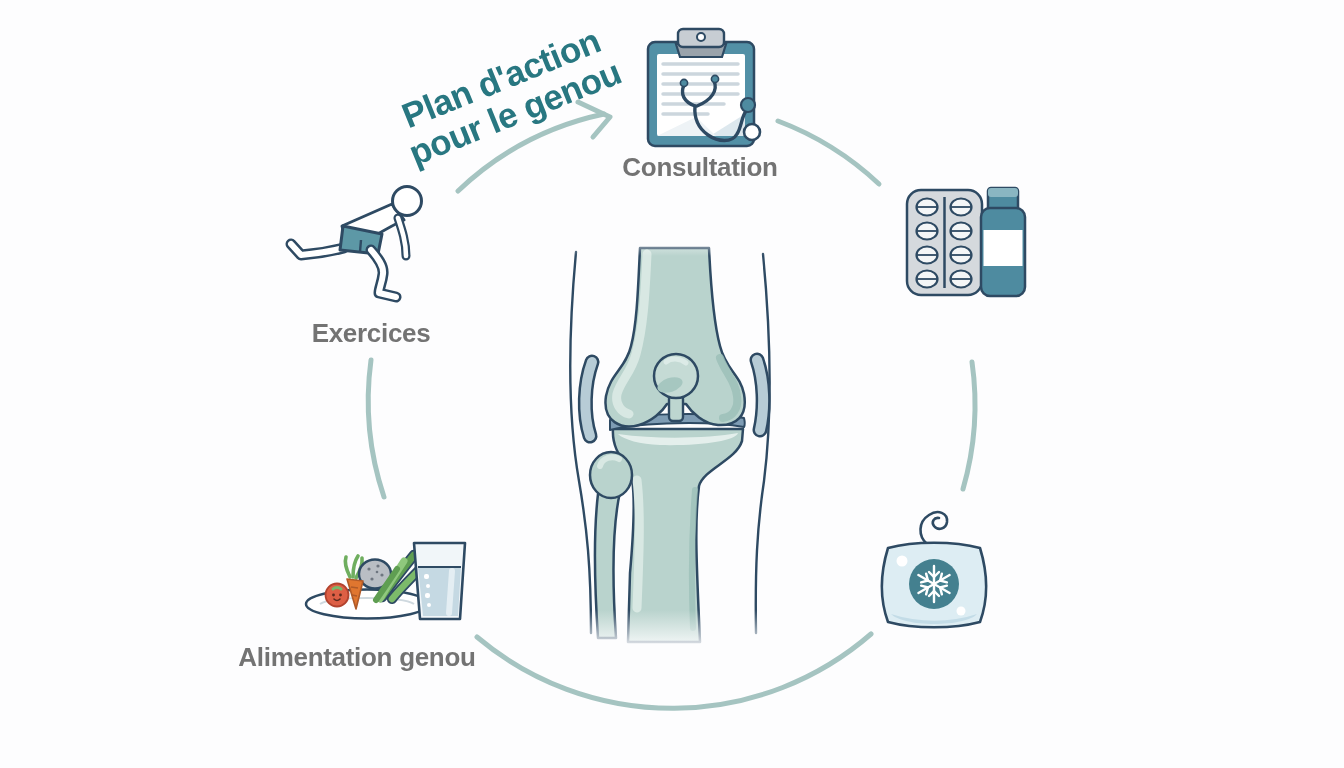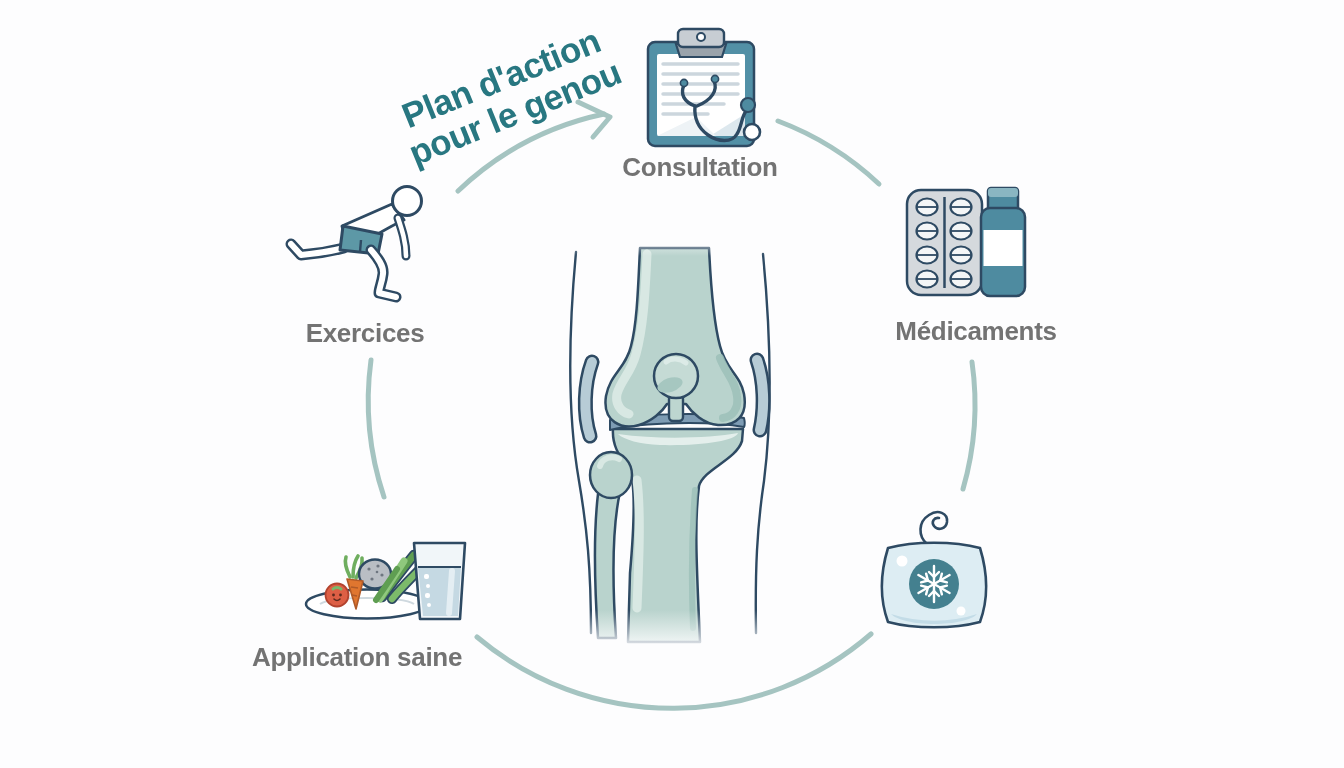--- a/index.html
+++ b/index.html
@@ -159,41 +159,40 @@
           <line x1="53" y1="99" x2="73" y2="99"></line>
       </g>
     </g>
     <g>
       <rect x="90" y="8" width="30" height="22" rx="3" fill="#4e8ba0" stroke="#2e4a63" stroke-width="2.5"></rect>
       <rect x="90" y="8" width="30" height="9" rx="3" fill="#8ab6c2"></rect>
       <rect x="83" y="28" width="44" height="88" rx="9" fill="#4e8ba0" stroke="#2e4a63" stroke-width="2.5"></rect>
       <rect x="85.5" y="50" width="39" height="36" fill="#ffffff"></rect>
     </g>
   </svg>
-  <div class="abs label" style="left:816px;top:316px">Médicaments</div>
 
   <svg class="abs" style="left:278px;top:176px" width="160" height="130" viewBox="0 0 160 130">
 
     <path d="M 66 72 C 50 76, 36 78, 23 79 L 13 68" fill="none" stroke="#2e4a63" stroke-width="11" stroke-linecap="round" stroke-linejoin="round"></path>
     <path d="M 66 72 C 50 76, 36 78, 23 79 L 13 68" fill="none" stroke="#ffffff" stroke-width="6" stroke-linecap="round" stroke-linejoin="round"></path>
 
     <path d="M 114 28 C 96 36, 78 44, 64 50 L 70 74 C 88 66, 108 52, 126 44 Z" fill="#ffffff" stroke="#2e4a63" stroke-width="3" stroke-linejoin="round"></path>
 
     <path d="M 120 42 C 124 54, 128 66, 128 80" fill="none" stroke="#2e4a63" stroke-width="9" stroke-linecap="round"></path>
     <path d="M 120 42 C 124 54, 128 66, 128 80" fill="none" stroke="#ffffff" stroke-width="4.6" stroke-linecap="round"></path>
 
     <path d="M 65 50 L 104 58 L 100 78 L 62 74 Z" fill="#5d98a6" stroke="#2e4a63" stroke-width="3" stroke-linejoin="round"></path>
     <line x1="83" y1="64" x2="82" y2="76" stroke="#2e4a63" stroke-width="2.4"></line>
 
     <path d="M 93 74 C 100 82, 106 90, 105 98 C 104 107, 101 112, 101 117 L 118 121" fill="none" stroke="#2e4a63" stroke-width="11" stroke-linecap="round" stroke-linejoin="round"></path>
     <path d="M 93 74 C 100 82, 106 90, 105 98 C 104 107, 101 112, 101 117 L 118 121" fill="none" stroke="#ffffff" stroke-width="6" stroke-linecap="round" stroke-linejoin="round"></path>
 
     <circle cx="129" cy="25" r="14.5" fill="#ffffff" stroke="#2e4a63" stroke-width="3"></circle>
   </svg>
-  <div class="abs label" style="left:205px;top:318px">Exercices</div>
+  <div class="abs label" style="left:211px;top:318px">Exercices</div>
 
   <svg class="abs" style="left:302px;top:525px" width="175" height="100" viewBox="0 0 175 100">
 
     <g>
       <ellipse cx="65" cy="79" rx="61" ry="14.5" fill="#ffffff" stroke="#2e4a63" stroke-width="2.5"></ellipse>
       <path d="M 18 79 C 30 71, 100 71, 112 79" fill="none" stroke="#cfd9df" stroke-width="2"></path>
     </g>
 
     <g stroke="#6fae5f" stroke-width="3.6" stroke-linecap="round" fill="none">
       <path d="M 48 52 C 44 44, 42 38, 44 32"></path>
@@ -241,21 +240,21 @@
       <line x1="116" y1="42" x2="159" y2="42" stroke="#2e4a63" stroke-width="2"></line>
       <g fill="#ffffff">
         <rect x="122" y="49" width="5" height="5" rx="2"></rect>
         <rect x="124" y="59" width="4" height="4" rx="2"></rect>
         <rect x="123" y="68" width="5" height="5" rx="2"></rect>
         <rect x="125" y="78" width="4" height="4" rx="2"></rect>
       </g>
       <path d="M 150 46 L 147 88" stroke="#e4eef3" stroke-width="6" stroke-linecap="round"></path>
     </g>
   </svg>
-  <div class="abs label" style="left:197px;top:642px">Application saine</div>
+  <div class="abs label" style="left:197px;top:642px">Alimentation genou</div>
 
   <svg class="abs" style="left:874px;top:504px" width="120" height="130" viewBox="0 0 120 130">
 
     <path d="M 53 40 C 44 32, 44 18, 55 11 C 64 5, 74 9, 73 18 C 72 25, 64 27, 60 22 C 57 18, 60 13, 65 14" fill="none" stroke="#2e4a63" stroke-width="2.6" stroke-linecap="round"></path>
 
     <path d="M 14 44 C 40 37, 80 37, 106 44 C 114 70, 114 96, 106 118 C 80 125, 40 125, 14 118 C 6 96, 6 70, 14 44 Z" fill="#ddedf3" stroke="#2e4a63" stroke-width="2.6" stroke-linejoin="round"></path>
     <path d="M 17 110 C 45 119, 76 119, 103 110 C 98 116, 80 120, 60 120 C 40 120, 23 116, 17 110 Z" fill="#c3dce7"></path>
     <circle cx="28" cy="57" r="5.5" fill="#ffffff"></circle>
     <circle cx="87" cy="107" r="4.5" fill="#ffffff"></circle>
 

